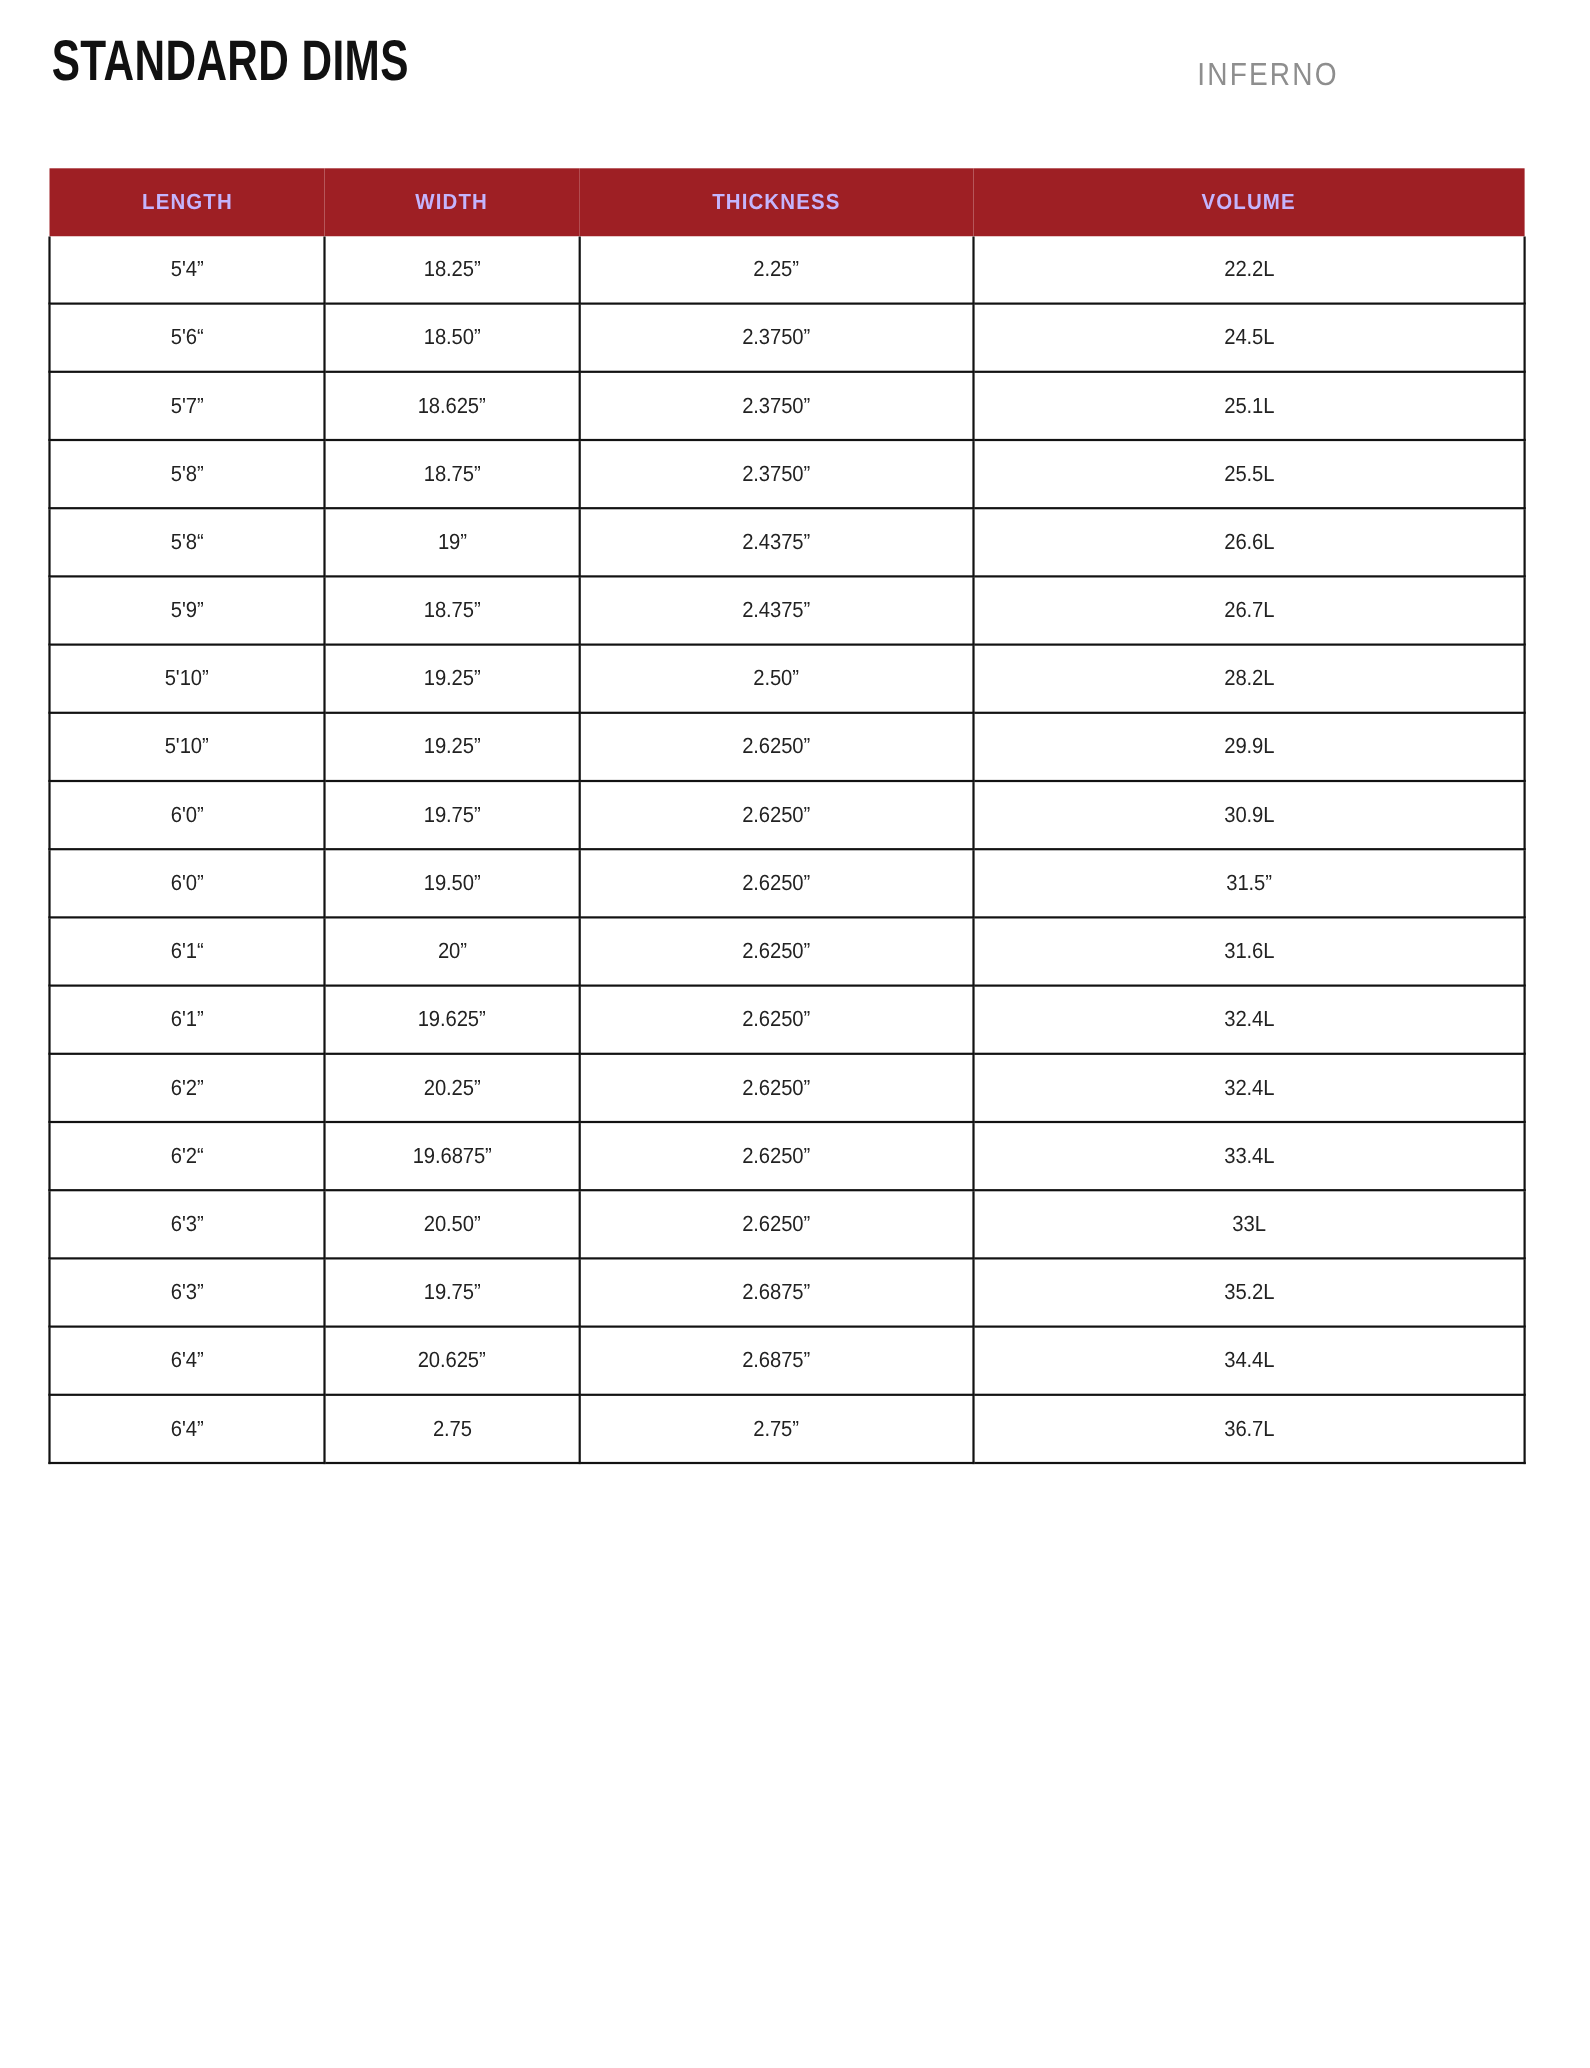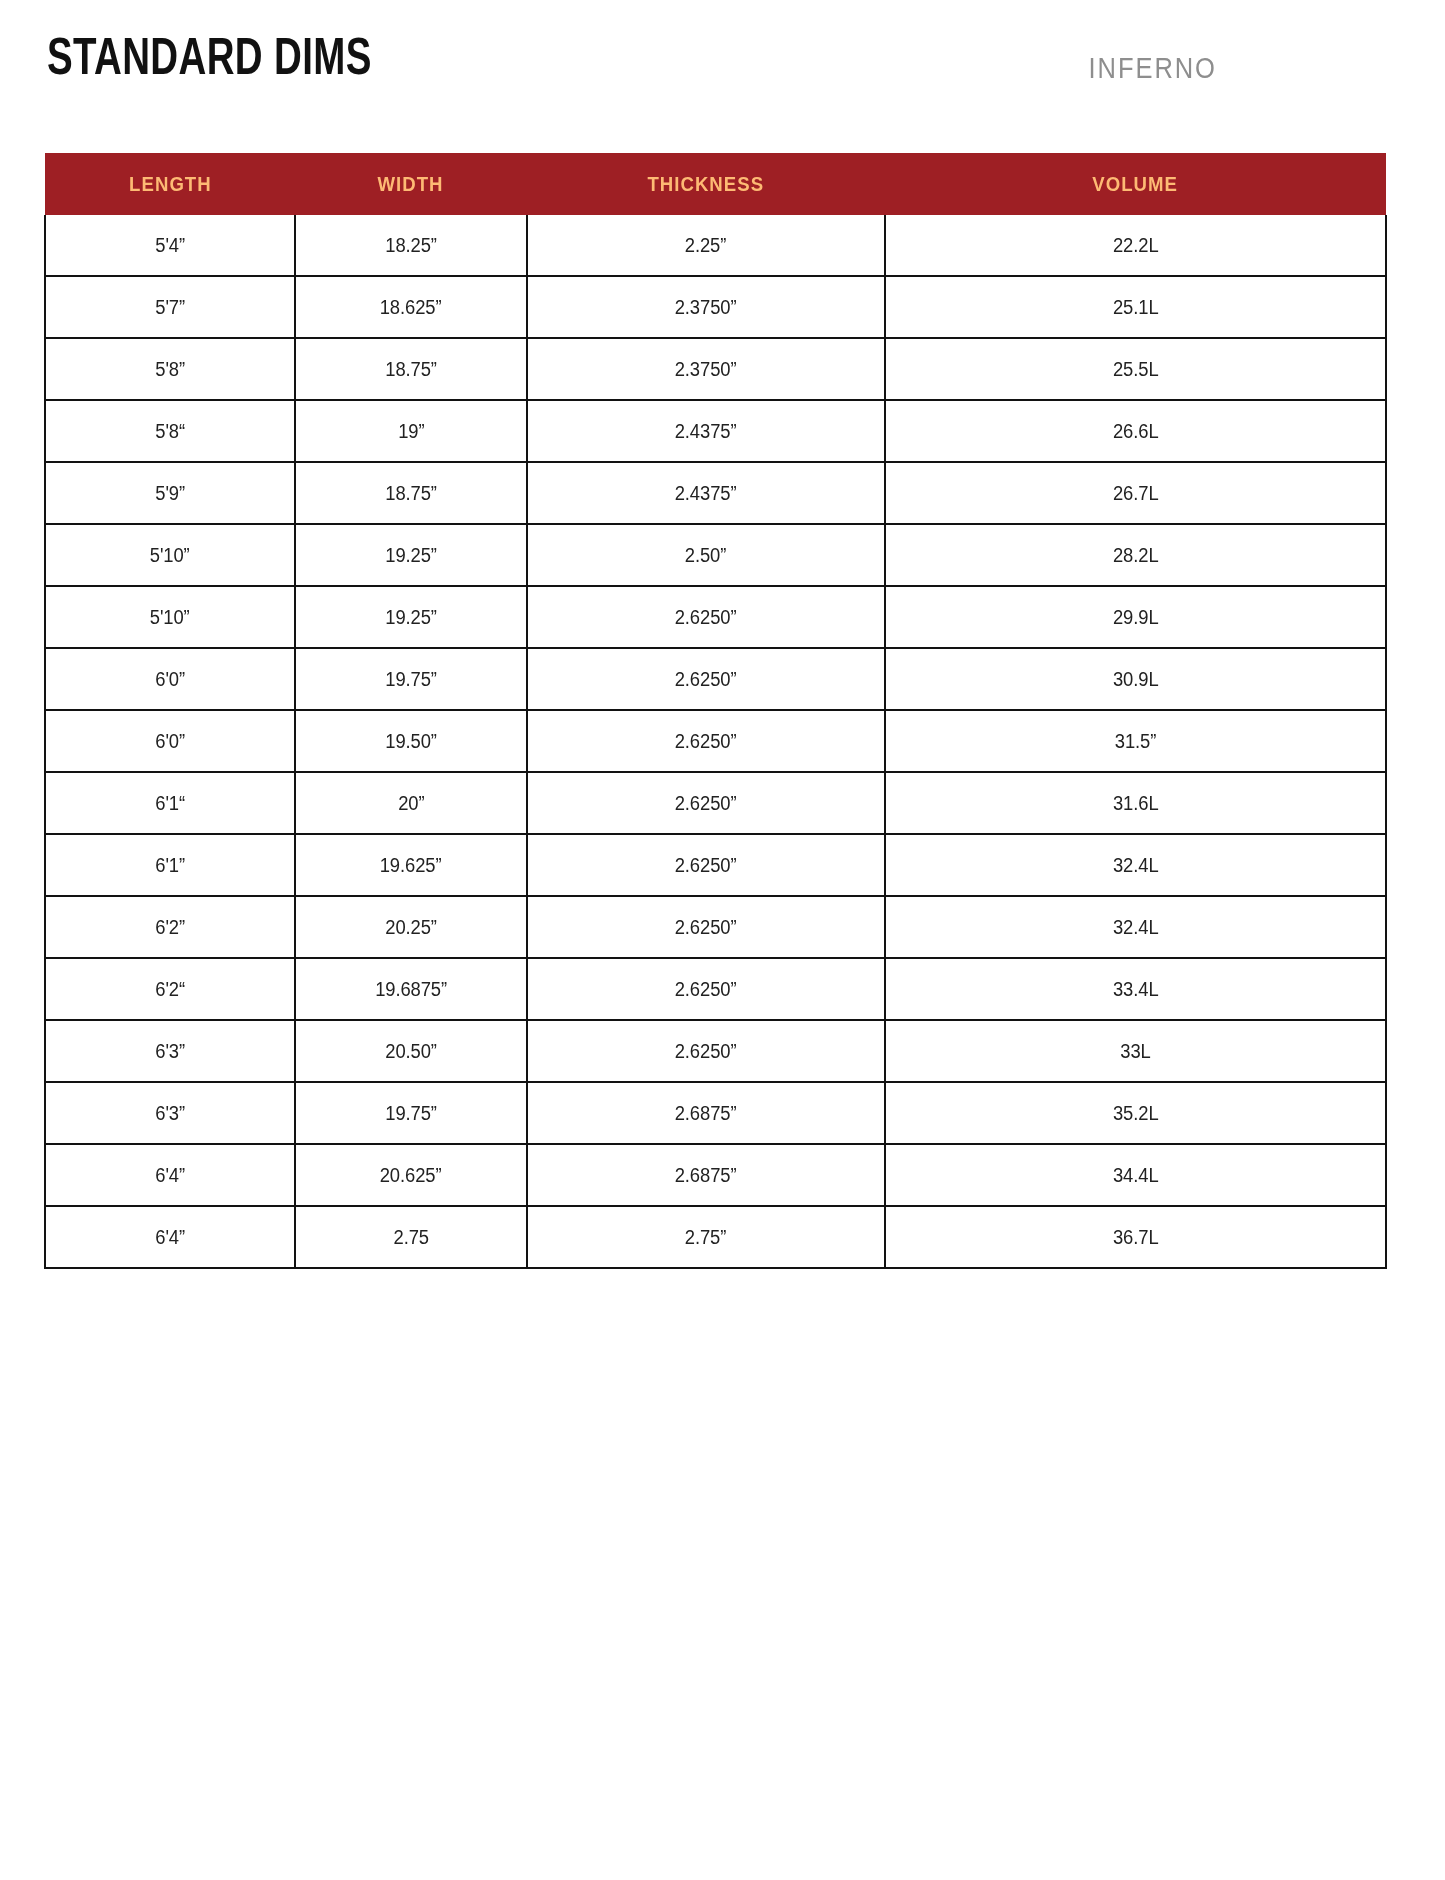--- a/index.html
+++ b/index.html
@@ -76,21 +76,21 @@
     width: 1341px;
   }
 
   table.dims-table col.c-length    { width: 250px; }
   table.dims-table col.c-width     { width: 232px; }
   table.dims-table col.c-thickness { width: 358px; }
   table.dims-table col.c-volume    { width: 501px; }
 
   thead tr.header-row th {
     background: #9e1f24;
-    color: #fdba74;
+    color: #c4b5fd;
     font-weight: 700;
     font-size: 20px;
     letter-spacing: 1.1px;
     text-align: center;
     height: 62px;
     padding: 0;
     border: none;
     vertical-align: middle;
     transform: none;
   }
@@ -151,20 +151,26 @@
         </tr>
       </thead>
       <tbody id="dims-table-body">
           <tr class="data-row">
             <td><span>5'4”</span></td>
             <td><span>18.25”</span></td>
             <td><span>2.25”</span></td>
             <td><span>22.2L</span></td>
           </tr>
           <tr class="data-row">
+            <td><span>5'6“</span></td>
+            <td><span>18.50”</span></td>
+            <td><span>2.3750”</span></td>
+            <td><span>24.5L</span></td>
+          </tr>
+          <tr class="data-row">
             <td><span>5'7”</span></td>
             <td><span>18.625”</span></td>
             <td><span>2.3750”</span></td>
             <td><span>25.1L</span></td>
           </tr>
           <tr class="data-row">
             <td><span>5'8”</span></td>
             <td><span>18.75”</span></td>
             <td><span>2.3750”</span></td>
             <td><span>25.5L</span></td>

